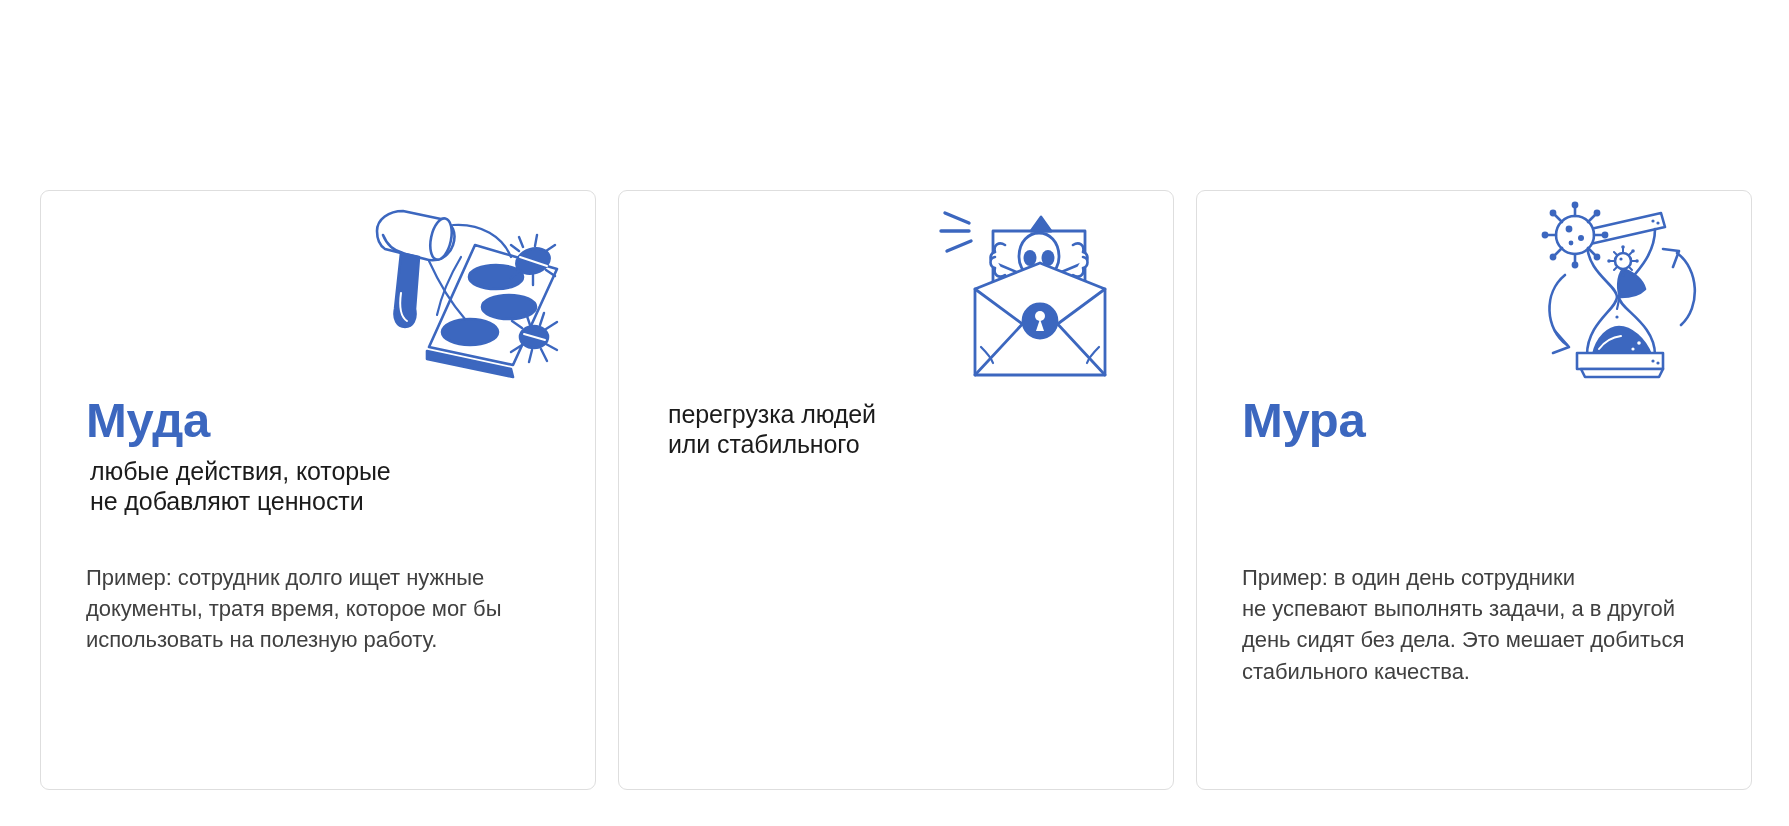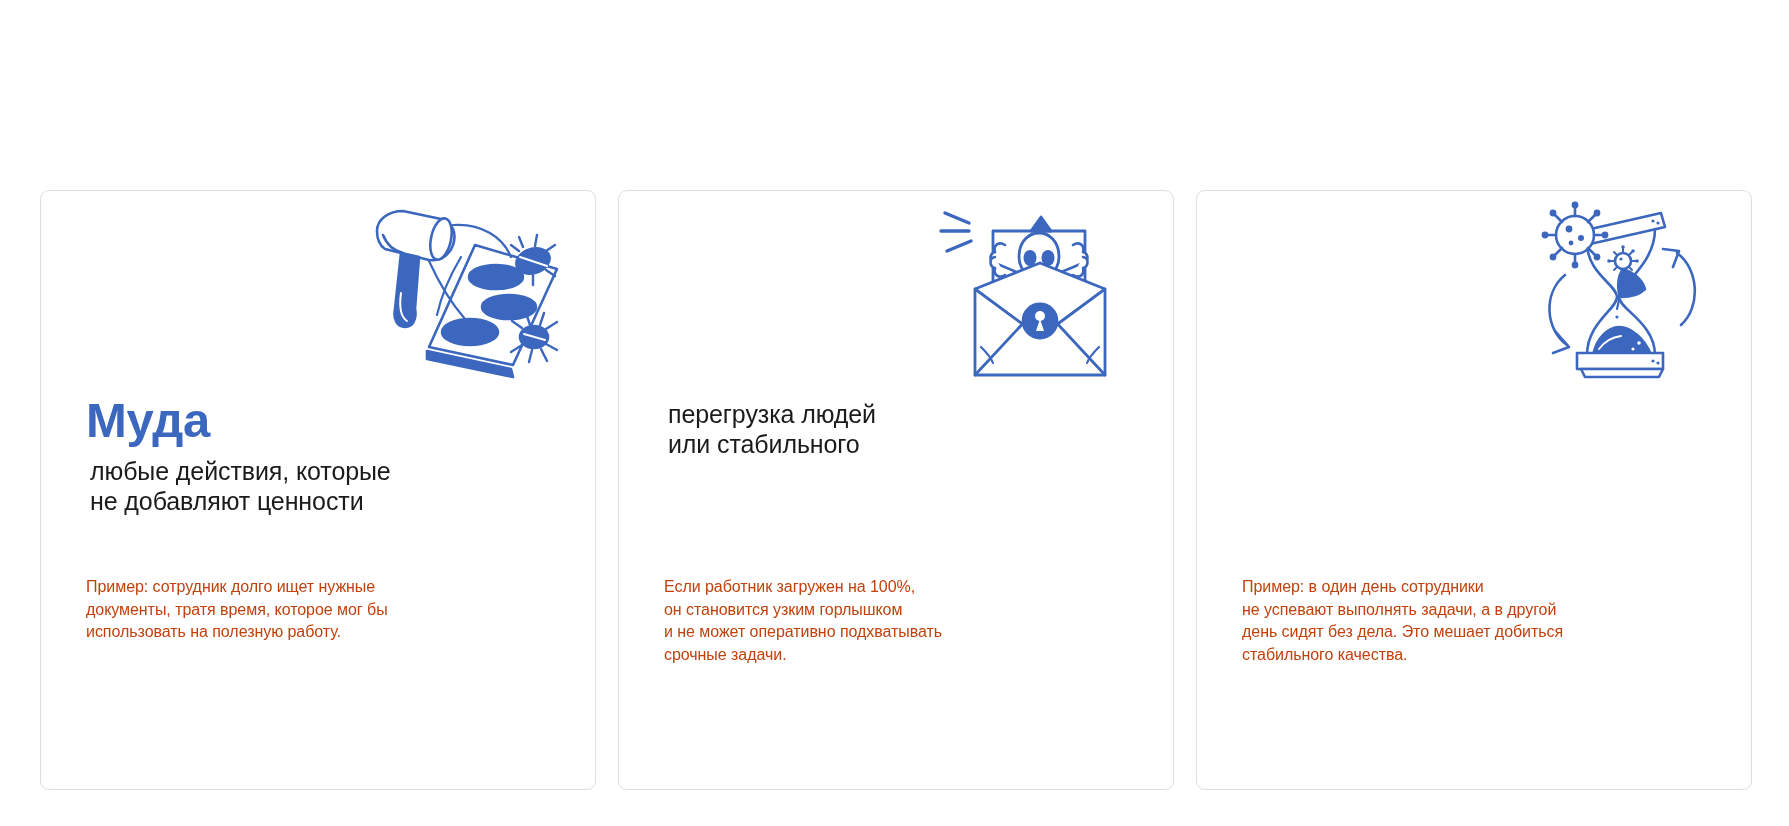--- a/index.html
+++ b/index.html
@@ -71,25 +71,25 @@
     font-size: 25px;
     line-height: 1.18;
     color: #1b1b1b;
     margin: 4px;
     white-space: pre-line;
     letter-spacing: -0.1px;
   }
   .card-example {
     position: absolute;
     left: 45px;
-    top: 385px;
+    top: 371px;
     right: 18px;
-    font-size: 16px;
+    font-size: 22px;
     line-height: 1.42;
-    color: #c2410c;
+    color: #404040;
     white-space: pre-line;
     letter-spacing: -0.05px;
   }
 </style>
 </head>
 <body>
 
 <div class="page">
   <div class="cards">
 
@@ -176,24 +176,20 @@
             <path d="M105 122 L101 134 L109 134 Z" fill="#ffffff" stroke="none"></path>
 
             <path d="M34 26 L10 16 M34 34 L6 34 M36 44 L12 54" stroke-width="3.4"></path>
           </g>
         </svg>
       </div>
       <div class="card-body">
         <div class="card-subtitle">перегрузка людей
 или стабильного</div>
       </div>
-      <div class="card-example">Если работник загружен на 100%,
-он становится узким горлышком
-и не может оперативно подхватывать
-срочные задачи.</div>
     </div>
 
     <div class="card">
       <div class="card-illustration">
         <svg viewBox="0 0 210 190" xmlns="http://www.w3.org/2000/svg">
           <g fill="none" stroke="#3c67bf" stroke-width="2.6" stroke-linejoin="round" stroke-linecap="round">
 
             <path d="M60 36 L148 16 L152 30 L64 50 Z" fill="#ffffff"></path>
             <circle cx="140" cy="24" r="1.6" fill="#3c67bf" stroke="none"></circle>
             <circle cx="145" cy="26" r="1.6" fill="#3c67bf" stroke="none"></circle>
@@ -264,20 +260,21 @@
             </g>
 
             <path d="M164 56 C186 72 188 110 168 128" stroke-width="2.6"></path>
             <path d="M150 52 L166 54 L160 70" stroke-width="2.6"></path>
             <path d="M52 78 C30 96 32 132 54 148" stroke-width="2.6"></path>
             <path d="M42 134 L56 150 L40 156" stroke-width="2.6"></path>
           </g>
         </svg>
       </div>
       <div class="card-body">
+        <div class="card-title">Мура</div>
       </div>
       <div class="card-example">Пример: в один день сотрудники
 не успевают выполнять задачи, а в другой
 день сидят без дела. Это мешает добиться
 стабильного качества.</div>
     </div>
 
   </div>
 </div>
 

